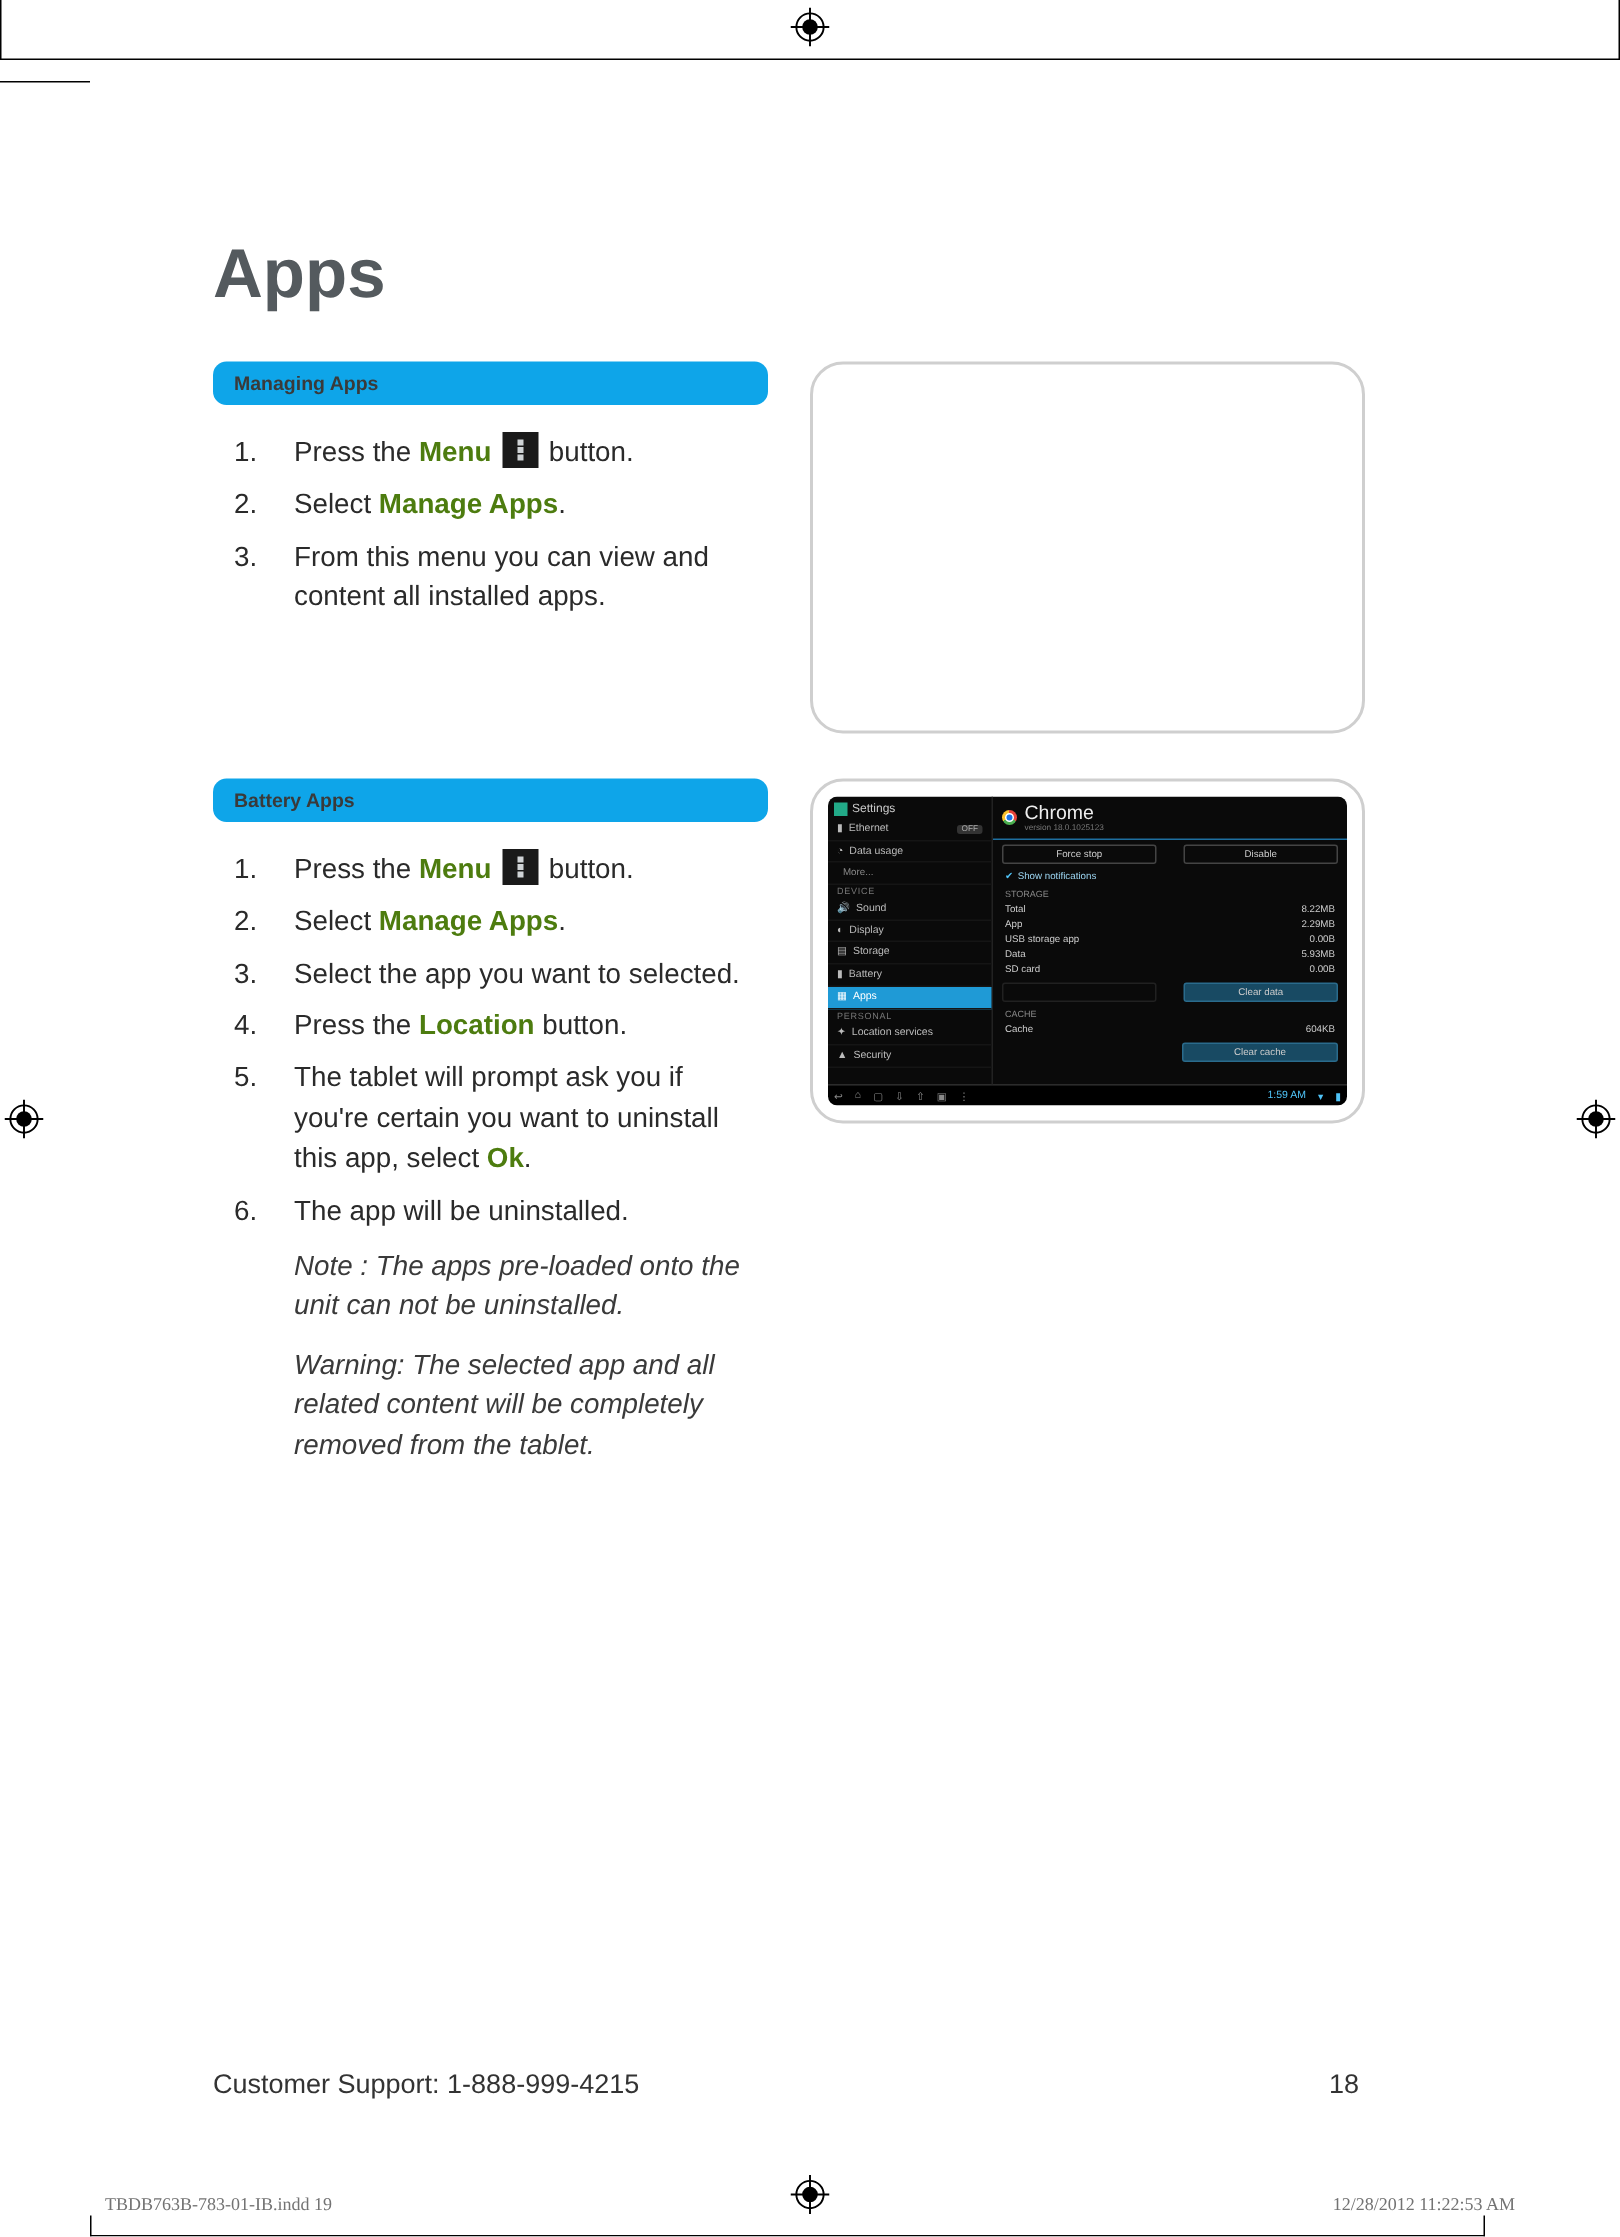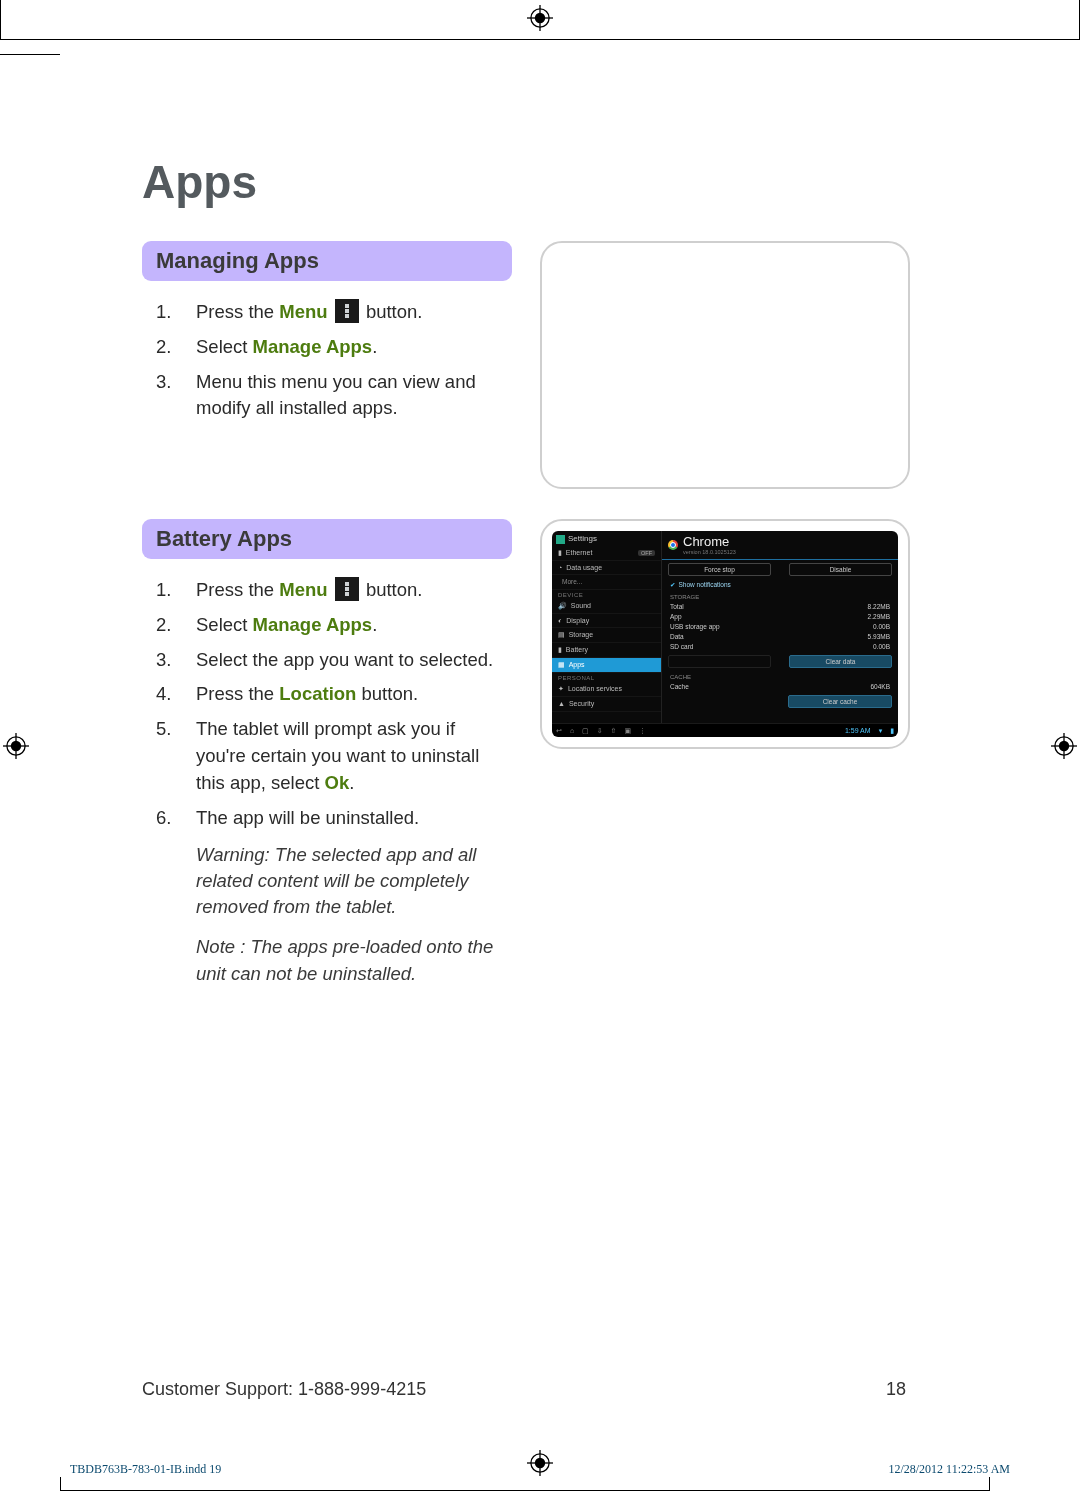--- a/index.html
+++ b/index.html
@@ -40,25 +40,25 @@
     margin-bottom: 32px;
   }
 
   .columns {
     display: grid;
     grid-template-columns: 370px 370px;
     column-gap: 28px;
   }
 
   .section-heading {
-    background: #c4b5fd;
+    background: #0ea5e9;
     border-radius: 9px;
     padding: 7px 14px;
     font-weight: 700;
-    font-size: 22px;
+    font-size: 13px;
     color: #3a3a3a;
     margin-bottom: 18px;
   }
 
   ol.steps {
     list-style: none;
     counter-reset: step;
     padding-left: 0;
     font-size: 18.5px;
     line-height: 1.45;
@@ -165,21 +165,21 @@
   .footer {
     position: absolute;
     bottom: 46px; left: 80px; right: 82px;
     display: flex; justify-content: space-between;
     font-size: 18px; color: #333;
   }
 
   .indd-line {
     position: absolute;
     bottom: 14px; left: 70px; right: 70px;
-    display: flex; font-size: 12px; color: #0c4a6e;
+    display: flex; font-size: 12px; color: #737373;
     font-family: "Times New Roman", serif;
     gap: 16px;
   }
   .indd-line .r { margin-left: auto; }
 </style>
 </head>
 <body>
 
 <div class="reg-mark reg-top">
     <svg viewBox="0 0 20 20">
@@ -233,21 +233,21 @@
           <span>Press the </span><span class="hl-red">Menu</span>
           <span class="menu-icon"></span><span>  button.</span>
         </div>
           </li>
         <li>
             <div>
           <span>Select </span><span class="hl-red">Manage Apps</span><span>.</span>
         </div>
           </li>
         <li>
-            <div>Menu this menu you can view and modify all installed apps.</div>
+            <div>From this menu you can view and content all installed apps.</div>
           </li>
       </ol>
     </div>
 
     <div class="shot-frame"></div>
 
     <div class="block2">
       <div class="section-heading">Battery Apps</div>
       <ol class="steps">
         <li>
@@ -272,22 +272,22 @@
         <li>
             <div>
           <span>The tablet will prompt ask you if you're certain you want to uninstall this app, select </span><span class="hl-red">Ok</span><span>.</span>
         </div>
           </li>
         <li>
             <div>The app will be uninstalled.</div>
           </li>
       </ol>
       <div class="notes">
+        <p>Note : The apps pre-loaded onto the unit can not be uninstalled.</p>
         <p>Warning: The selected app and all related content will be completely removed from the tablet.</p>
-        <p>Note : The apps pre-loaded onto the unit can not be uninstalled.</p>
       </div>
     </div>
 
     <div class="shot-frame small block2">
       <div class="tablet">
         <div class="tablet-screen">
           <div class="t-side">
             <div class="t-title-bar">
                 <span style="width:9px;height:9px;background:#2a8;display:inline-block"></span>
                 <span>Settings</span>

